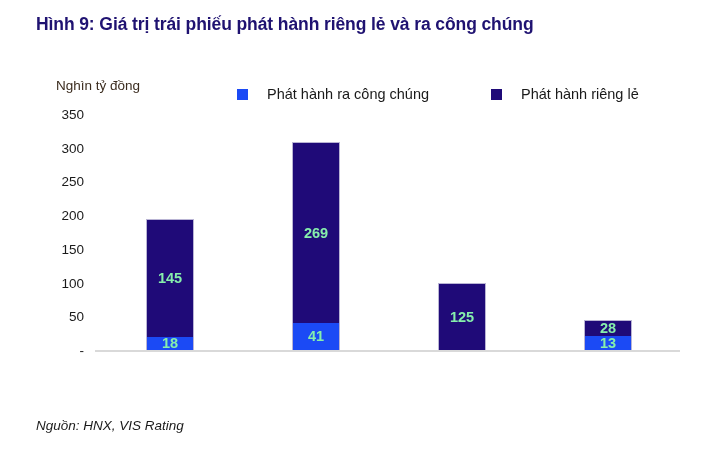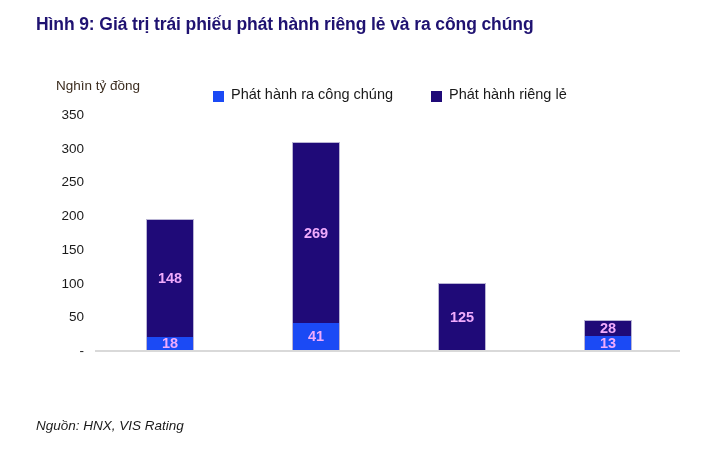--- a/index.html
+++ b/index.html
@@ -49,22 +49,23 @@
     position: absolute;
     left: 213px;
     top: 86px;
     display: flex;
     align-items: center;
     gap: 38px;
     white-space: nowrap;
   }
   .legend-item {
     display: flex;
-    align-items: flex-end;
-    gap: 7px;
+    align-items: center;
+    gap: 19px;
+    margin-left: 24px;
   }
   .legend-swatch {
     width: 11px;
     height: 11px;
     display: inline-block;
     flex: 0 0 auto;
   }
   .legend-label {
     font-size: 14.5px;
     color: #1a1a1a;
@@ -117,21 +118,21 @@
     width: 100%;
     position: relative;
     display: flex;
     align-items: center;
     justify-content: center;
     box-sizing: border-box;
   }
   .bar-seg .seg-value {
     font-size: 14.5px;
     font-weight: bold;
-    color: #f0abfc;
+    color: #86efac;
     line-height: 1;
     white-space: nowrap;
   }
   .seg-top { border: 1px solid #b9b4d4; border-bottom: none; }
   .seg-bottom { border: 1px solid #b9b4d4; border-top: none; }
   .seg-solo { border: 1px solid #b9b4d4; margin-top: 16px; }
 
   
   .x-labels {
     position: absolute;
@@ -186,21 +187,21 @@
       <div class="y-tick" style="top: 107.143px; margin-left: 16px;">200</div>
       <div class="y-tick" style="top: 140.857px;">150</div>
       <div class="y-tick" style="top: 174.571px;">100</div>
       <div class="y-tick" style="top: 208.286px;">50</div>
       <div class="y-tick" style="top: 242px;">-</div>
     </div>
 
   <div class="plot">
       <div class="bar-group" style="left: 51px; height: 132.16px;">
         <div class="bar-seg seg-top" style="height: 120.023px; background: rgb(31, 10, 120);">
-          <span class="seg-value">148</span>
+          <span class="seg-value">145</span>
         </div>
         <div class="bar-seg seg-bottom" style="height: 14px; background: rgb(27, 74, 245);">
           <span class="seg-value">18</span>
         </div>
       </div>
       <div class="bar-group" style="left: 197px; height: 209.029px;">
         <div class="bar-seg seg-top" style="height: 181.383px; background: rgb(31, 10, 120);">
           <span class="seg-value">269</span>
         </div>
         <div class="bar-seg seg-bottom" style="height: 27.6457px; background: rgb(27, 74, 245);">

